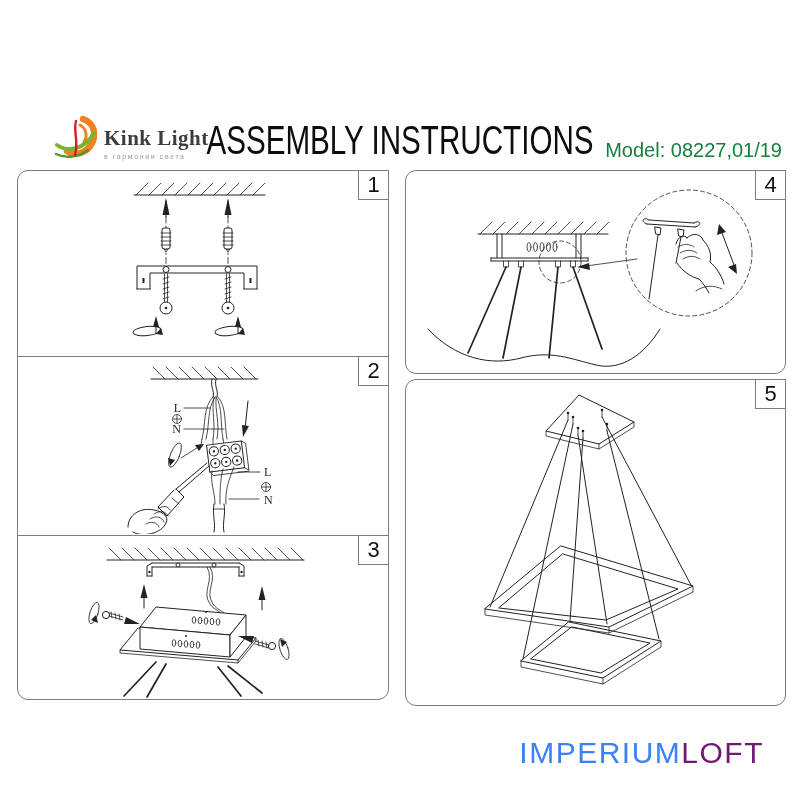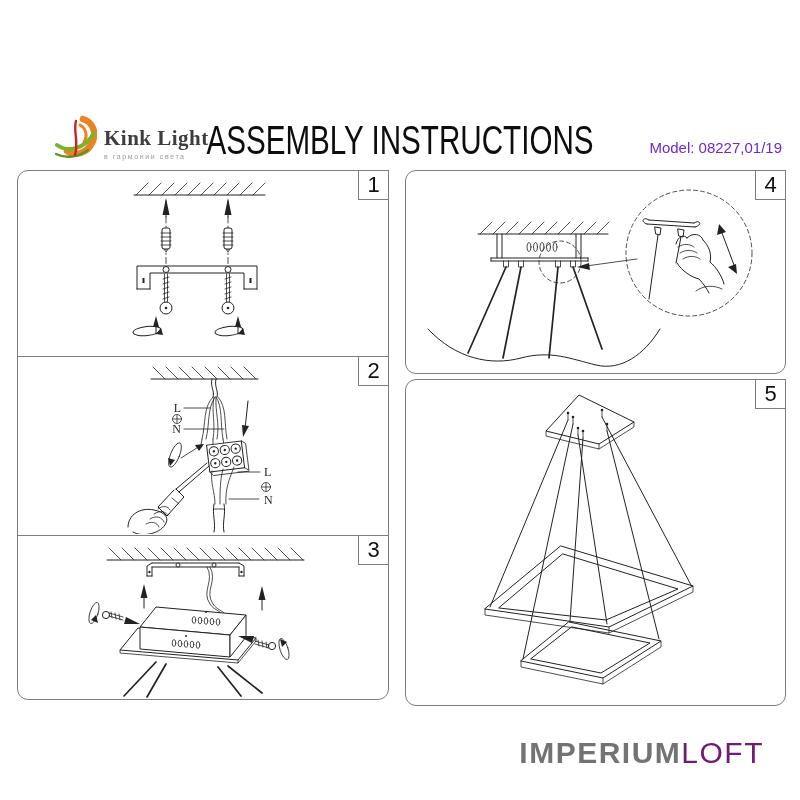--- a/index.html
+++ b/index.html
@@ -8,21 +8,21 @@
 
   
   .brand{position:absolute;left:55px;top:113px;display:flex;align-items:flex-start;}
   .brand-text{margin-left:7px;padding-top:13px;}
   .brand-name{font-family:"Liberation Serif",serif;font-weight:bold;font-size:21px;
               color:#3d3d3d;letter-spacing:.5px;white-space:nowrap;}
   .brand-tagline{font-size:7px;color:#9a9a9a;letter-spacing:1.6px;margin-top:2px;white-space:nowrap;}
   .doc-title{position:absolute;left:0;right:0;top:120px;text-align:center;
              font-size:40px;line-height:40px;color:#0d0d0d;font-weight:normal;
              transform:scaleX(.74);letter-spacing:0;white-space:nowrap;}
-  .model{position:absolute;right:18px;top:139px;font-size:15px;color:#6d28d9;}
+  .model{position:absolute;right:18px;top:139px;font-size:20px;color:#15803d;}
 
   
   .col-left{position:absolute;left:17px;top:170px;width:372px;height:530px;
             border:1px solid #7d7d7d;border-radius:11px;box-sizing:border-box;background:#fff;}
   .sec{position:relative;box-sizing:border-box;}
   .sec1{height:185px;}
   .sec2{height:179px;border-top:1px solid #7d7d7d;}
   .sec3{height:164px;border-top:1px solid #7d7d7d;}
   .panel-r{position:absolute;left:405px;width:381px;border:1px solid #7d7d7d;
            border-radius:11px;box-sizing:border-box;background:#fff;}
@@ -39,21 +39,21 @@
   .thick{stroke-width:1.7;}
   .fl{fill:#222;stroke:none;}
   .wh{fill:#fff;stroke:#222;stroke-width:1;stroke-linejoin:round;}
   .dash{stroke-dasharray:6 3 1.5 3;}
   .dots{stroke-dasharray:4 3;}
   .lbl{font-family:"Liberation Serif",serif;font-size:12px;fill:#222;}
 
   
   .watermark{position:absolute;right:36px;bottom:30px;font-size:30px;letter-spacing:1.5px;
              white-space:nowrap;}
-  .wm-gray{color:#737373;font-weight:bold;}
+  .wm-gray{color:#3b82f6;}
   .wm-pink{color:#701a75;}
 </style>
 </head>
 <body>
 
 <div class="page">
 
   <div class="brand">
     <svg width="42" height="52" viewBox="0 0 42 52">
       <path d="M28 6 C 38 9 42 20 37 30 C 32 40 20 44 12 38" fill="none" stroke="#ef8220" stroke-width="6.5" stroke-linecap="round"></path>

